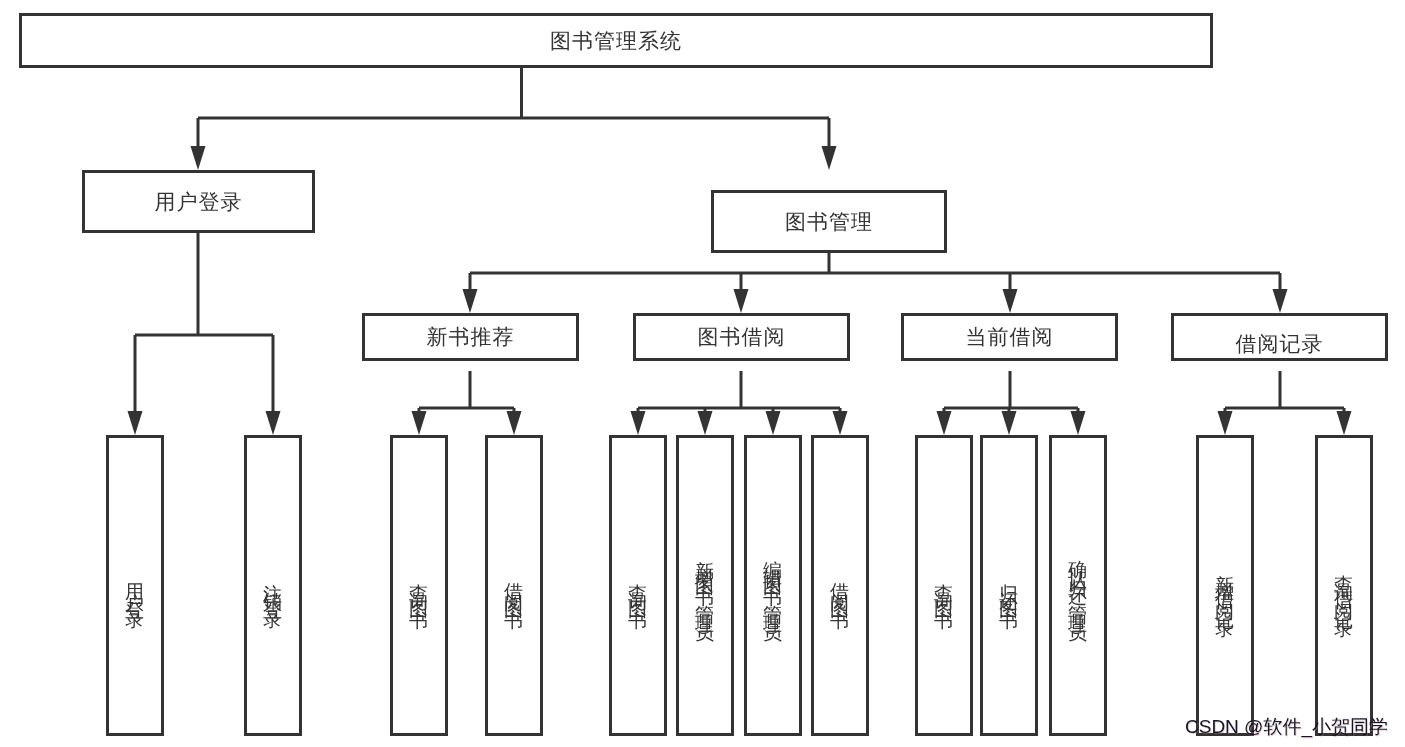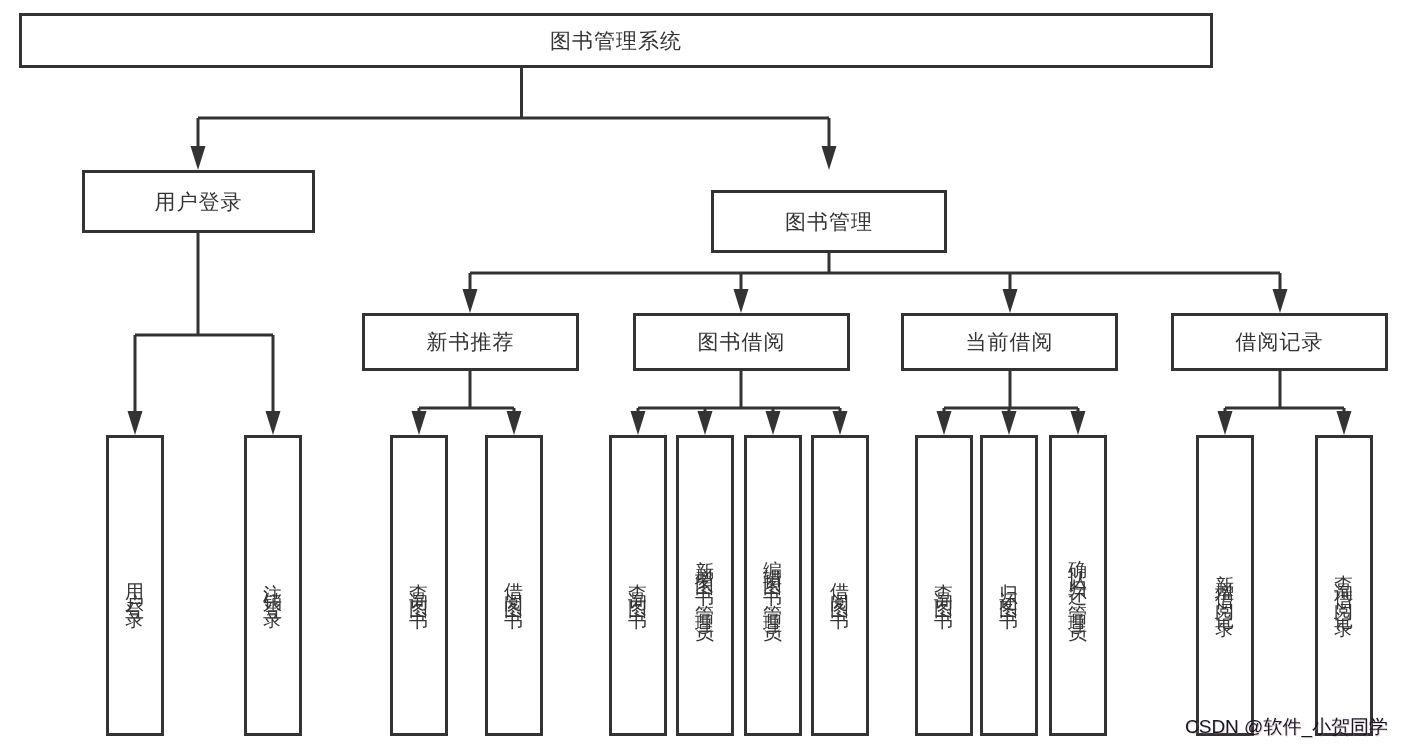--- a/index.html
+++ b/index.html
@@ -40,25 +40,25 @@
     display: flex;
     align-items: center;
     justify-content: center;
     color: #333333;
     z-index: 2;
   }
   .h-box { font-size: 21px; letter-spacing: 1px; }
   .root-box   { left: 19px;  top: 13px;  width: 1194px; height: 55px; }
   .l2a        { left: 82px;  top: 170px; width: 233px;  height: 63px; }
   .l2b        { left: 711px; top: 170px; width: 236px;  height: 63px; margin-top: 20px; }
-  .l3         { top: 313px;  width: 217px; height: 58px; }
+  .l3         { top: 313px;  width: 217px; height: 48px; }
   .l3-0 { left: 362px; }
   .l3-1 { left: 633px; }
   .l3-2 { left: 901px; text-align: center; }
-  .l3-3 { left: 1171px; }
+  .l3-3 { left: 1171px; align-items: flex-end; }
   .leaf {
     top: 435px;
     width: 58px;
     height: 301px;
     font-size: 19px;
   }
   .leaf .v-text {
     writing-mode: vertical-rl;
     letter-spacing: 9px;
     line-height: 1;

